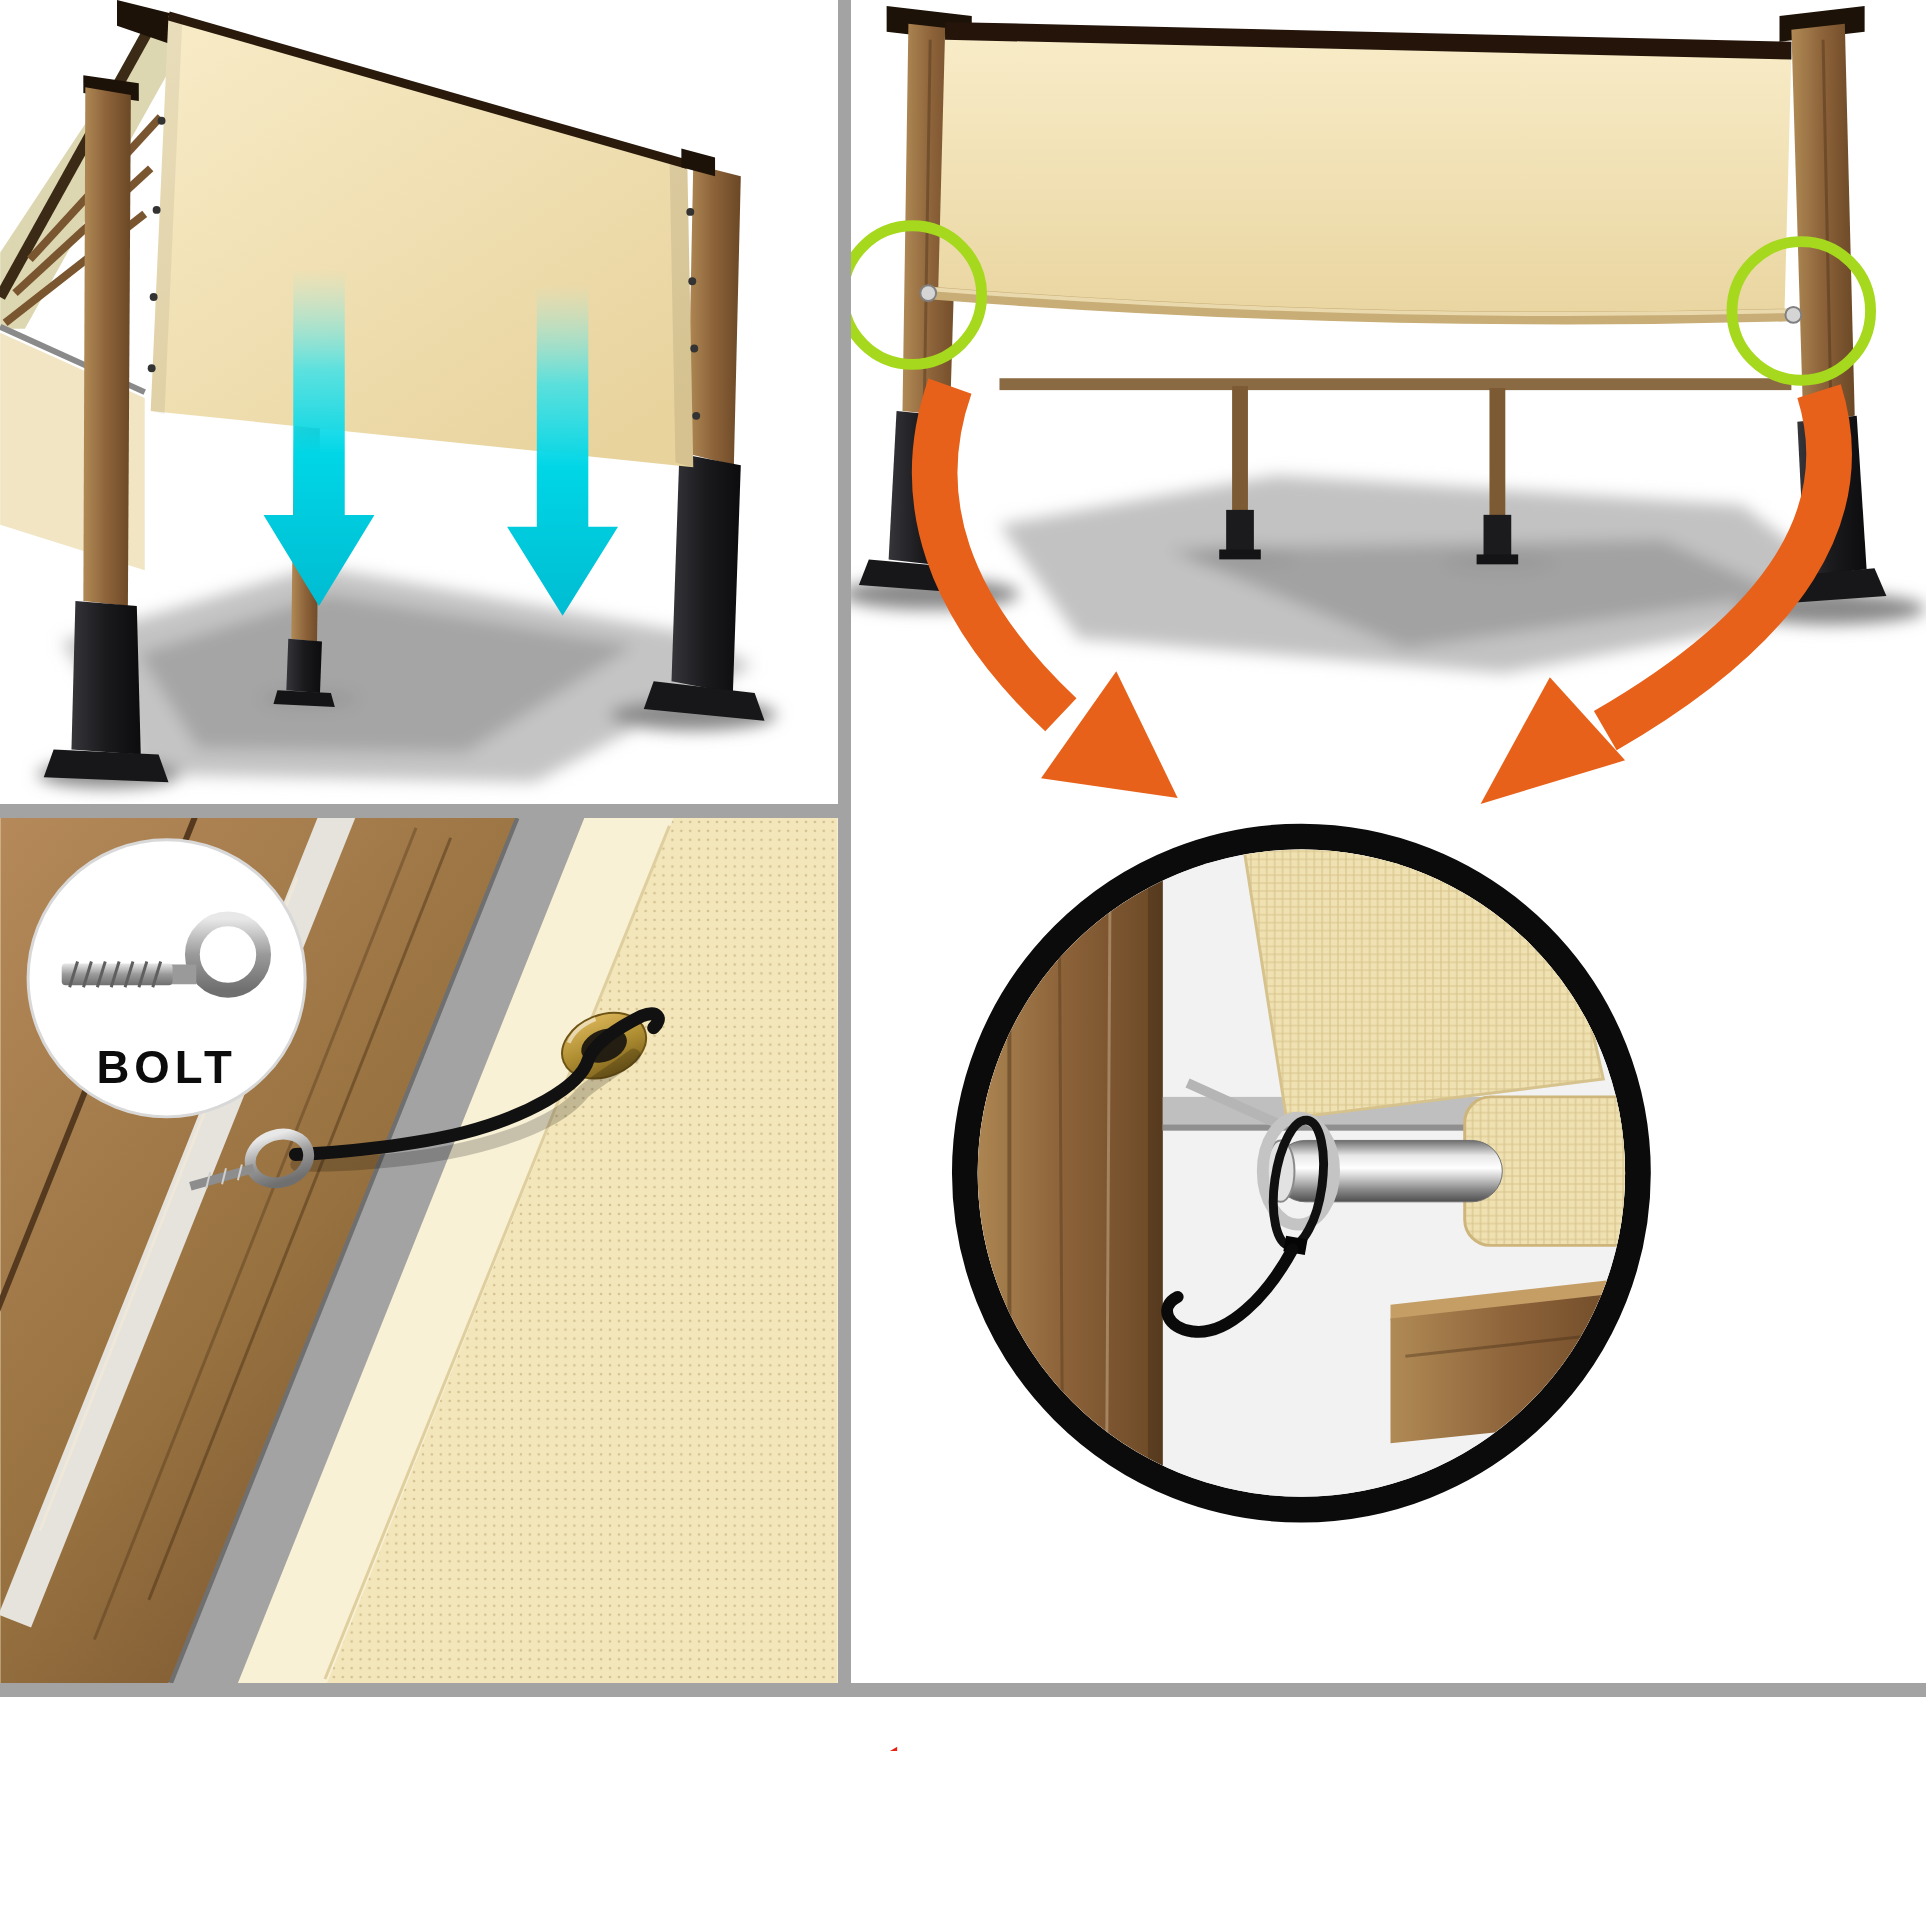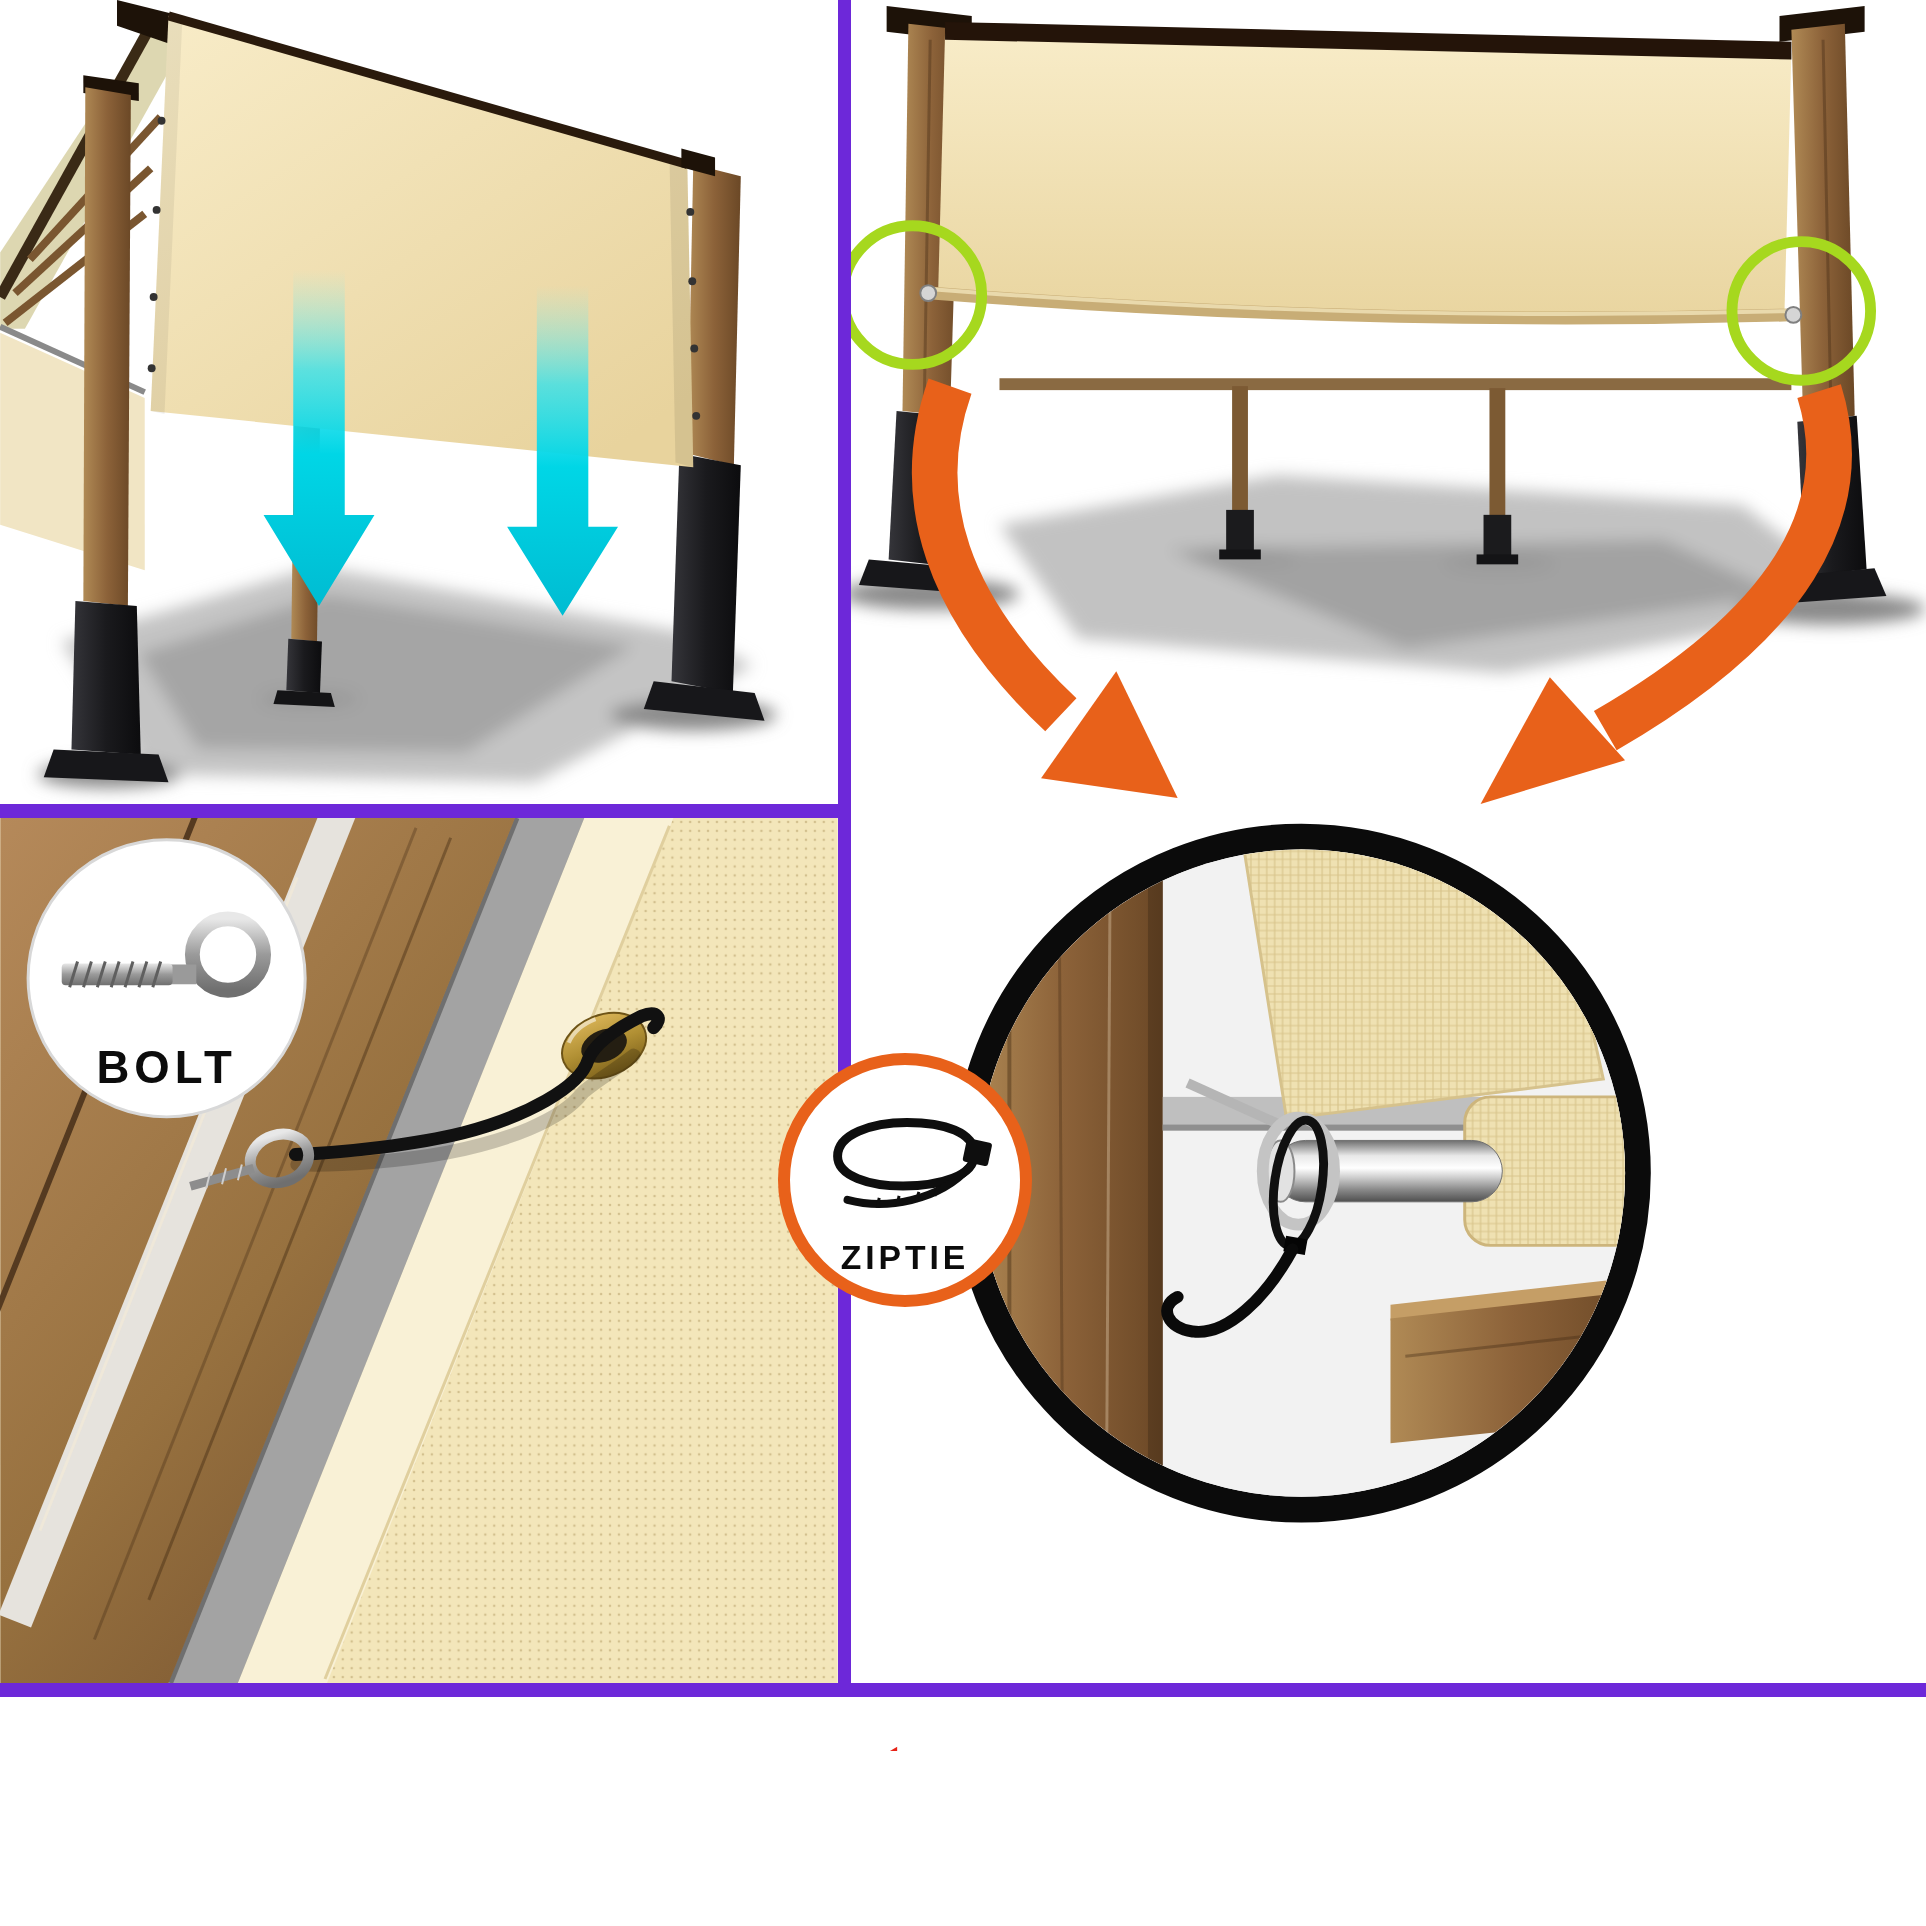--- a/index.html
+++ b/index.html
@@ -1,18 +1,18 @@
 <!DOCTYPE html>
 <html><head>
 <meta charset="utf-8">
 <style>
   html,body{margin:0;padding:0;background:#ffffff;}
   .stage{
     position:relative;width:1927px;height:1751px;
-    background:#6d28d9;overflow:hidden;
+    background:#a3a3a3;overflow:hidden;
     font-family:"Liberation Sans","DejaVu Sans",sans-serif;
   }
   .panel{position:absolute;background:#ffffff;overflow:hidden;}
   #panel-tl{left:0;top:0;width:838px;height:804px;}
   #panel-bl{left:0;top:818px;width:838px;height:865px;}
   #panel-tr{left:851px;top:0;width:1075px;height:1683px;}
   #panel-bottom{left:0;top:1697px;width:1927px;height:230px;}
   .badge-ziptie{
     position:absolute;left:778px;top:1053px;width:230px;height:230px;
     border-radius:50%;background:#ffffff;border:12px solid #e8611a;z-index:6;
@@ -324,34 +324,20 @@
           <g>
             <polygon points="545,1318 795,1290 795,1306 545,1334" fill="#c59e66"></polygon>
             <polygon points="545,1332 795,1304 795,1432 545,1458" fill="url(#tr-wood)"></polygon>
             <line x1="560" y1="1370" x2="795" y2="1344" stroke="rgba(60,38,16,0.35)" stroke-width="3"></line>
           </g>
         </g>
       </g>
     </svg>
   </div>
 
-  <div class="badge-ziptie">
-    <svg width="230" height="230" viewBox="0 0 232 232">
-      <path d="M48,92 C48,70 82,58 118,58 C156,58 186,68 186,90 C186,112 152,122 114,122 C80,122 48,112 48,92 Z" fill="none" stroke="#0e0e0e" stroke-width="9"></path>
-      <rect x="176" y="76" width="26" height="24" rx="3" fill="#0e0e0e" transform="rotate(12 189 88)"></rect>
-      <path d="M182,102 C150,138 96,146 58,136" fill="none" stroke="#0e0e0e" stroke-width="8" stroke-linecap="round"></path>
-      <g stroke="#0e0e0e" stroke-width="3">
-        <line x1="150" y1="122" x2="146" y2="132"></line>
-          <line x1="130" y1="128" x2="127" y2="138"></line>
-        <line x1="110" y1="132" x2="108" y2="142"></line>
-          <line x1="90" y1="134" x2="88" y2="144"></line>
-      </g>
-      <text x="116" y="206" text-anchor="middle" font-size="34" font-weight="900" letter-spacing="4" fill="#0c0c0c">ZIPTIE</text>
-    </svg>
-  </div>
 
   <div class="panel" id="panel-bottom">
     <svg width="1927" height="230" viewBox="0 0 1946 232">
       <defs>
         <linearGradient id="bt-metal" x1="0" y1="0" x2="0" y2="1">
           <stop offset="0" stop-color="#3a3a3a"></stop>
             <stop offset="0.18" stop-color="#9a9a9a"></stop>
             <stop offset="0.38" stop-color="#f2f2f2"></stop>
           <stop offset="0.55" stop-color="#d6d6d6"></stop>
             <stop offset="0.78" stop-color="#8a8a8a"></stop>

